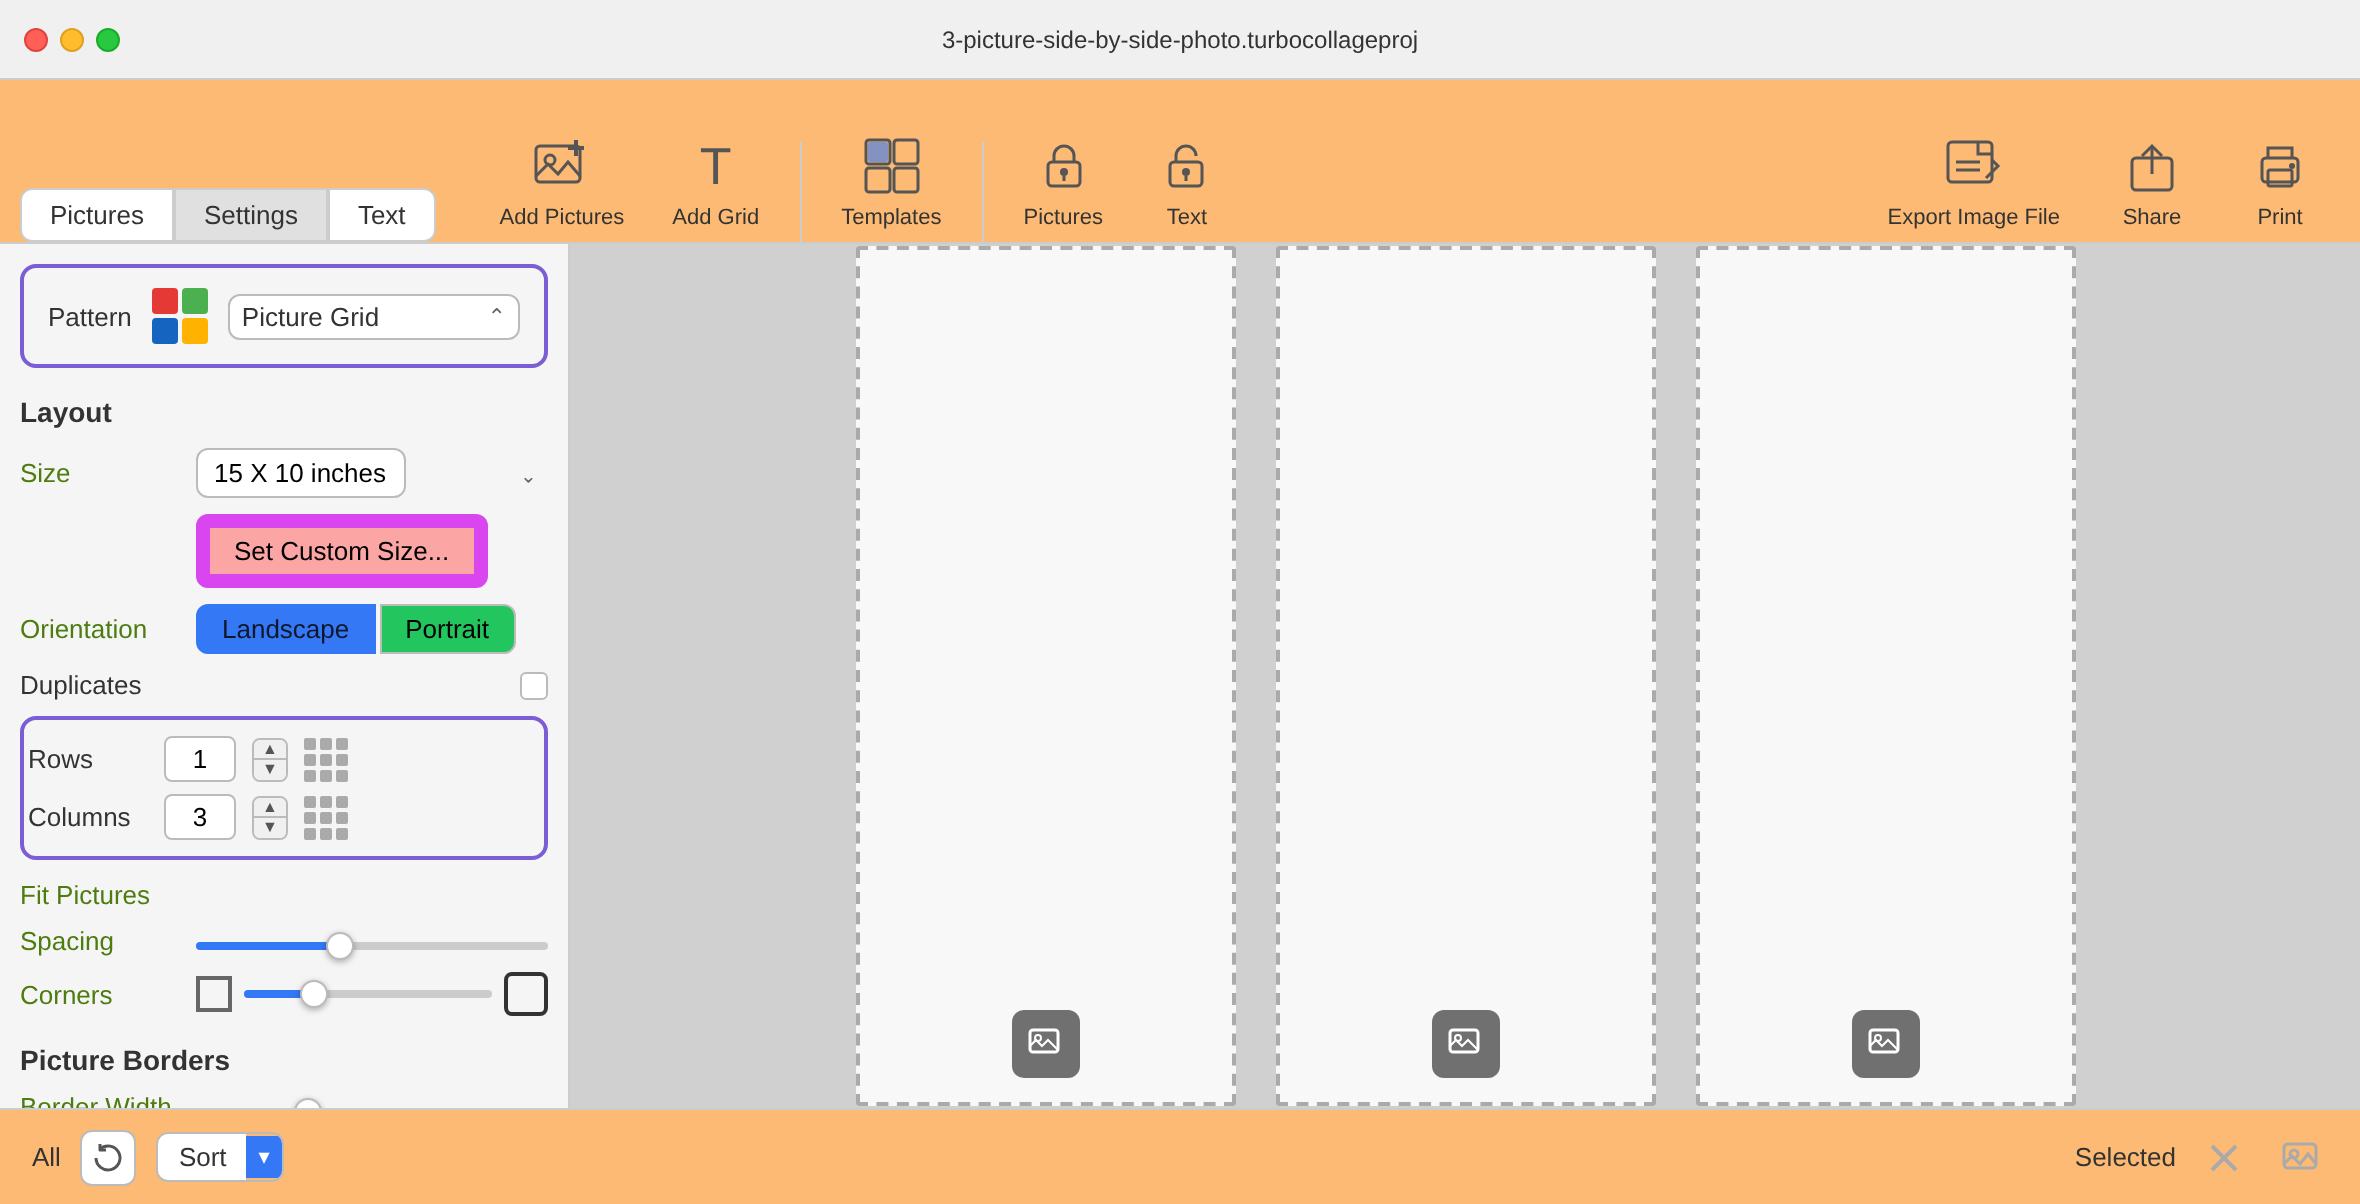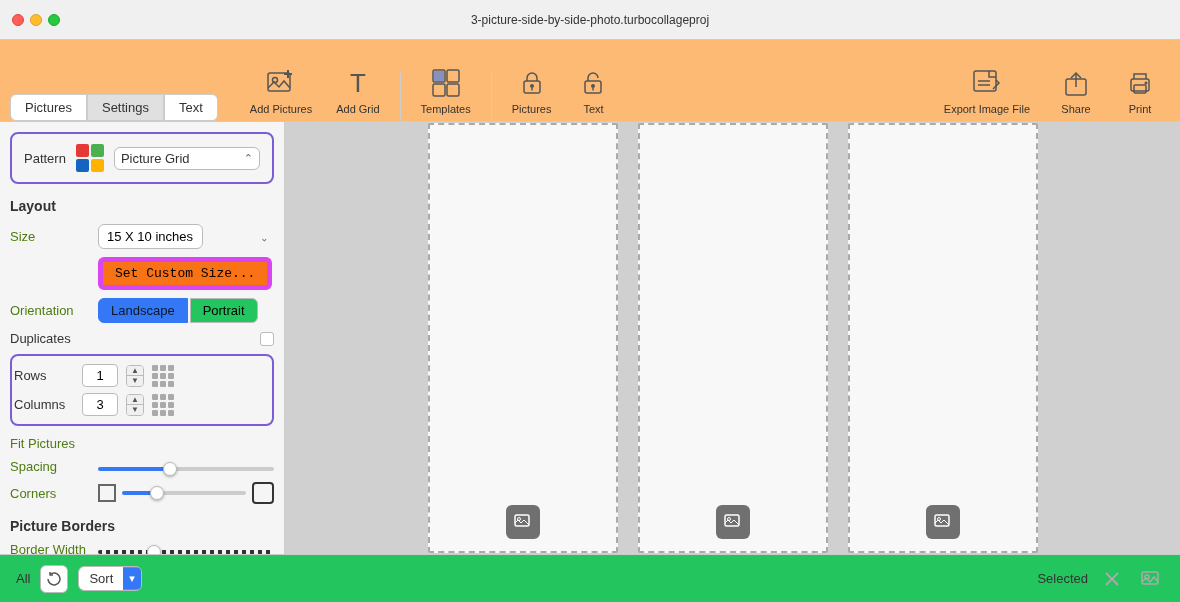--- a/index.html
+++ b/index.html
@@ -158,29 +158,28 @@
       content: '⌃';
       position: absolute;
       right: 6px;
       top: 50%;
       transform: translateY(-50%) rotate(180deg);
       font-size: 10px;
       color: #666;
       pointer-events: none;
     }
     .custom-size-btn {
-      background: #f97316;
-      border: 5px solid #d946ef;
+      background: #fca5a5;
+      border: 7px solid #d946ef;
       border-radius: 6px;
       padding: 4px 12px;
       font-size: 13px;
       cursor: pointer;
       margin-left: 88px;
       margin-bottom: 8px;
-      font-family: Liberation Mono, monospace;
     }
     .orientation-wrap {
       display: flex;
       gap: 2px;
     }
     .orientation-btn {
       padding: 4px 12px;
       border: 1px solid #bbb;
       font-size: 13px;
       cursor: pointer;
@@ -340,21 +339,21 @@
       display: flex;
       align-items: center;
       justify-content: center;
       color: #fff;
       font-size: 18px;
     }
 
     
     .bottom-bar {
       height: 48px;
-      background: #22c55e;
+      background: #fdba74;
       border-top: 1px solid #ccc;
       display: flex;
       align-items: center;
       padding: 0 16px;
       gap: 10px;
       flex-shrink: 0;
     }
     .bottom-all-label { font-size: 13px; color: #333; }
     .refresh-btn {
       width: 28px; height: 28px;

